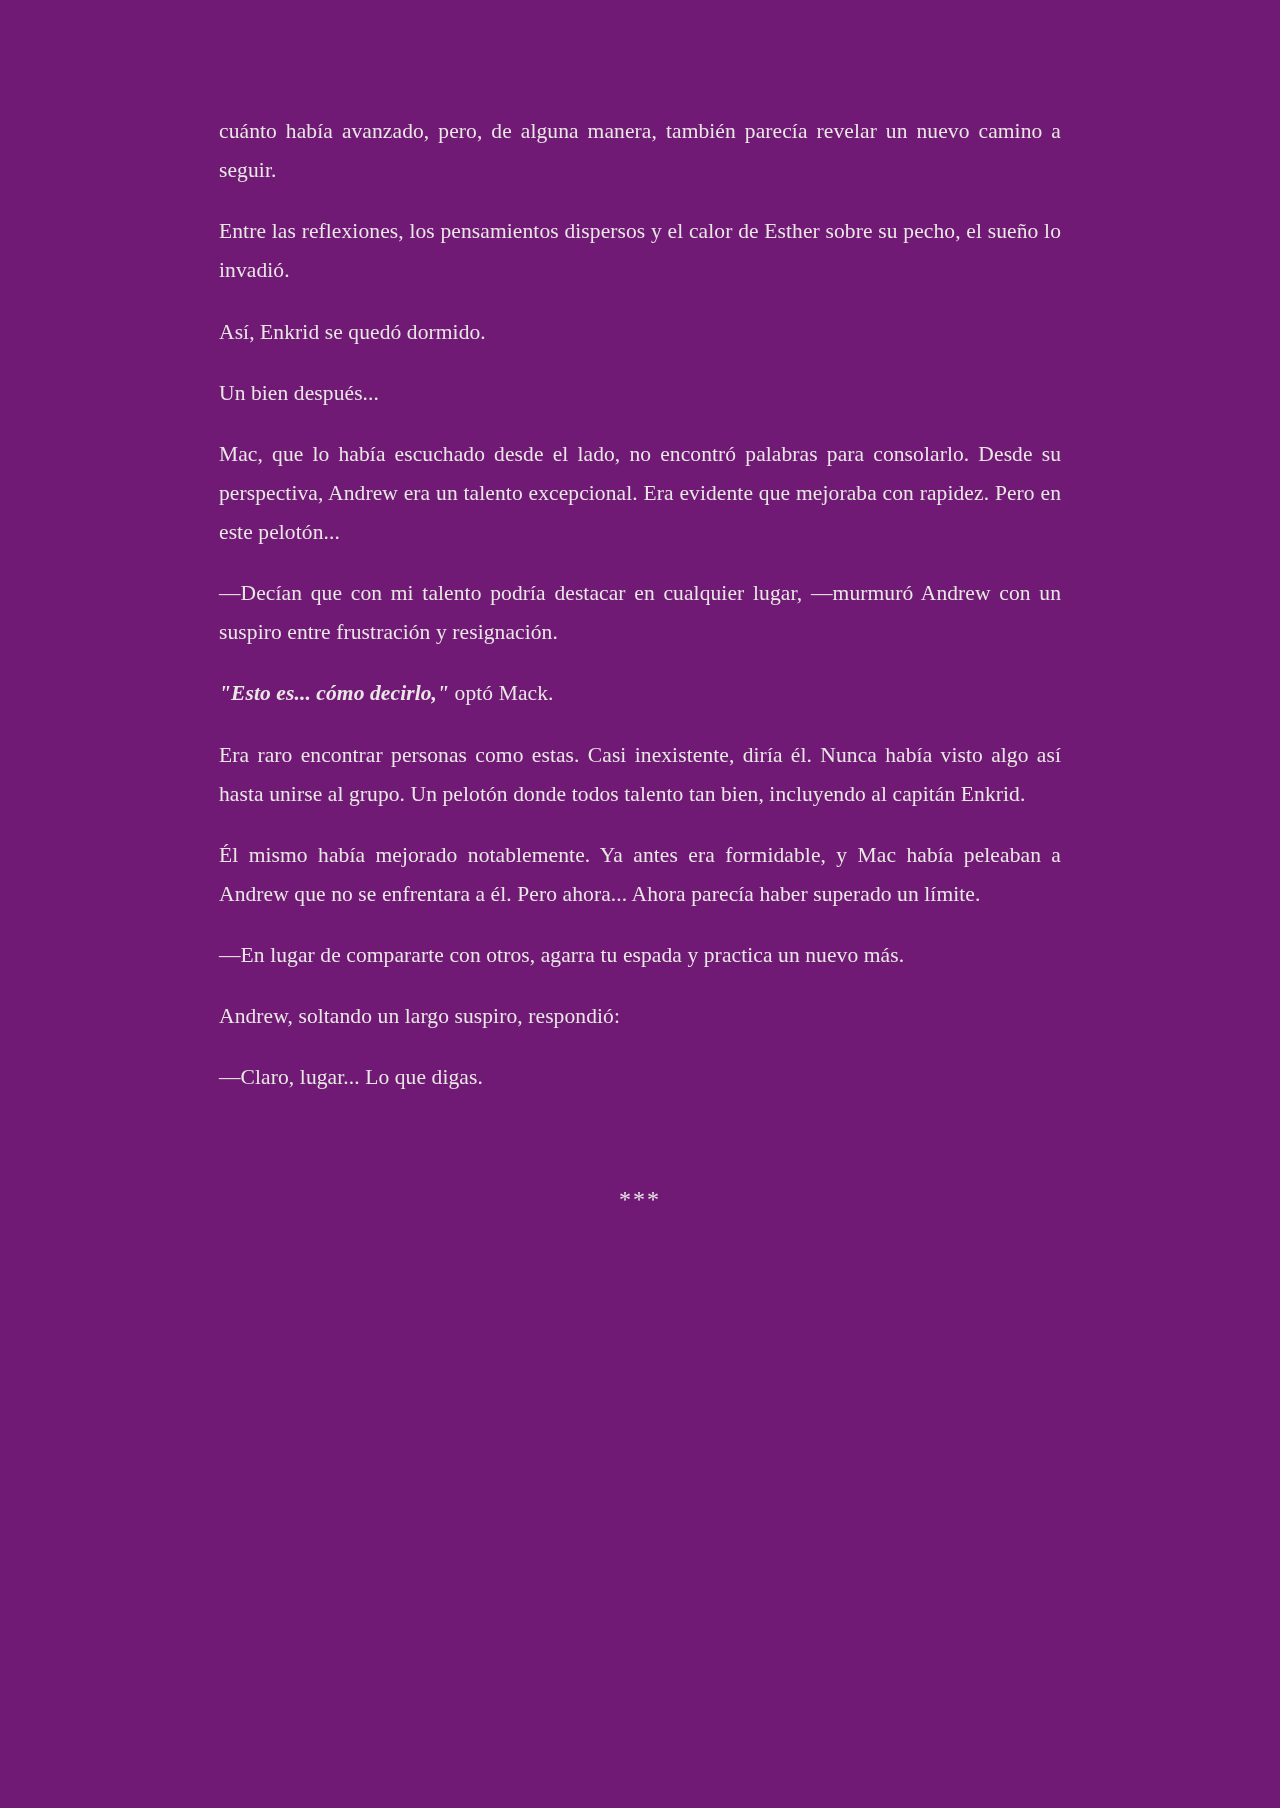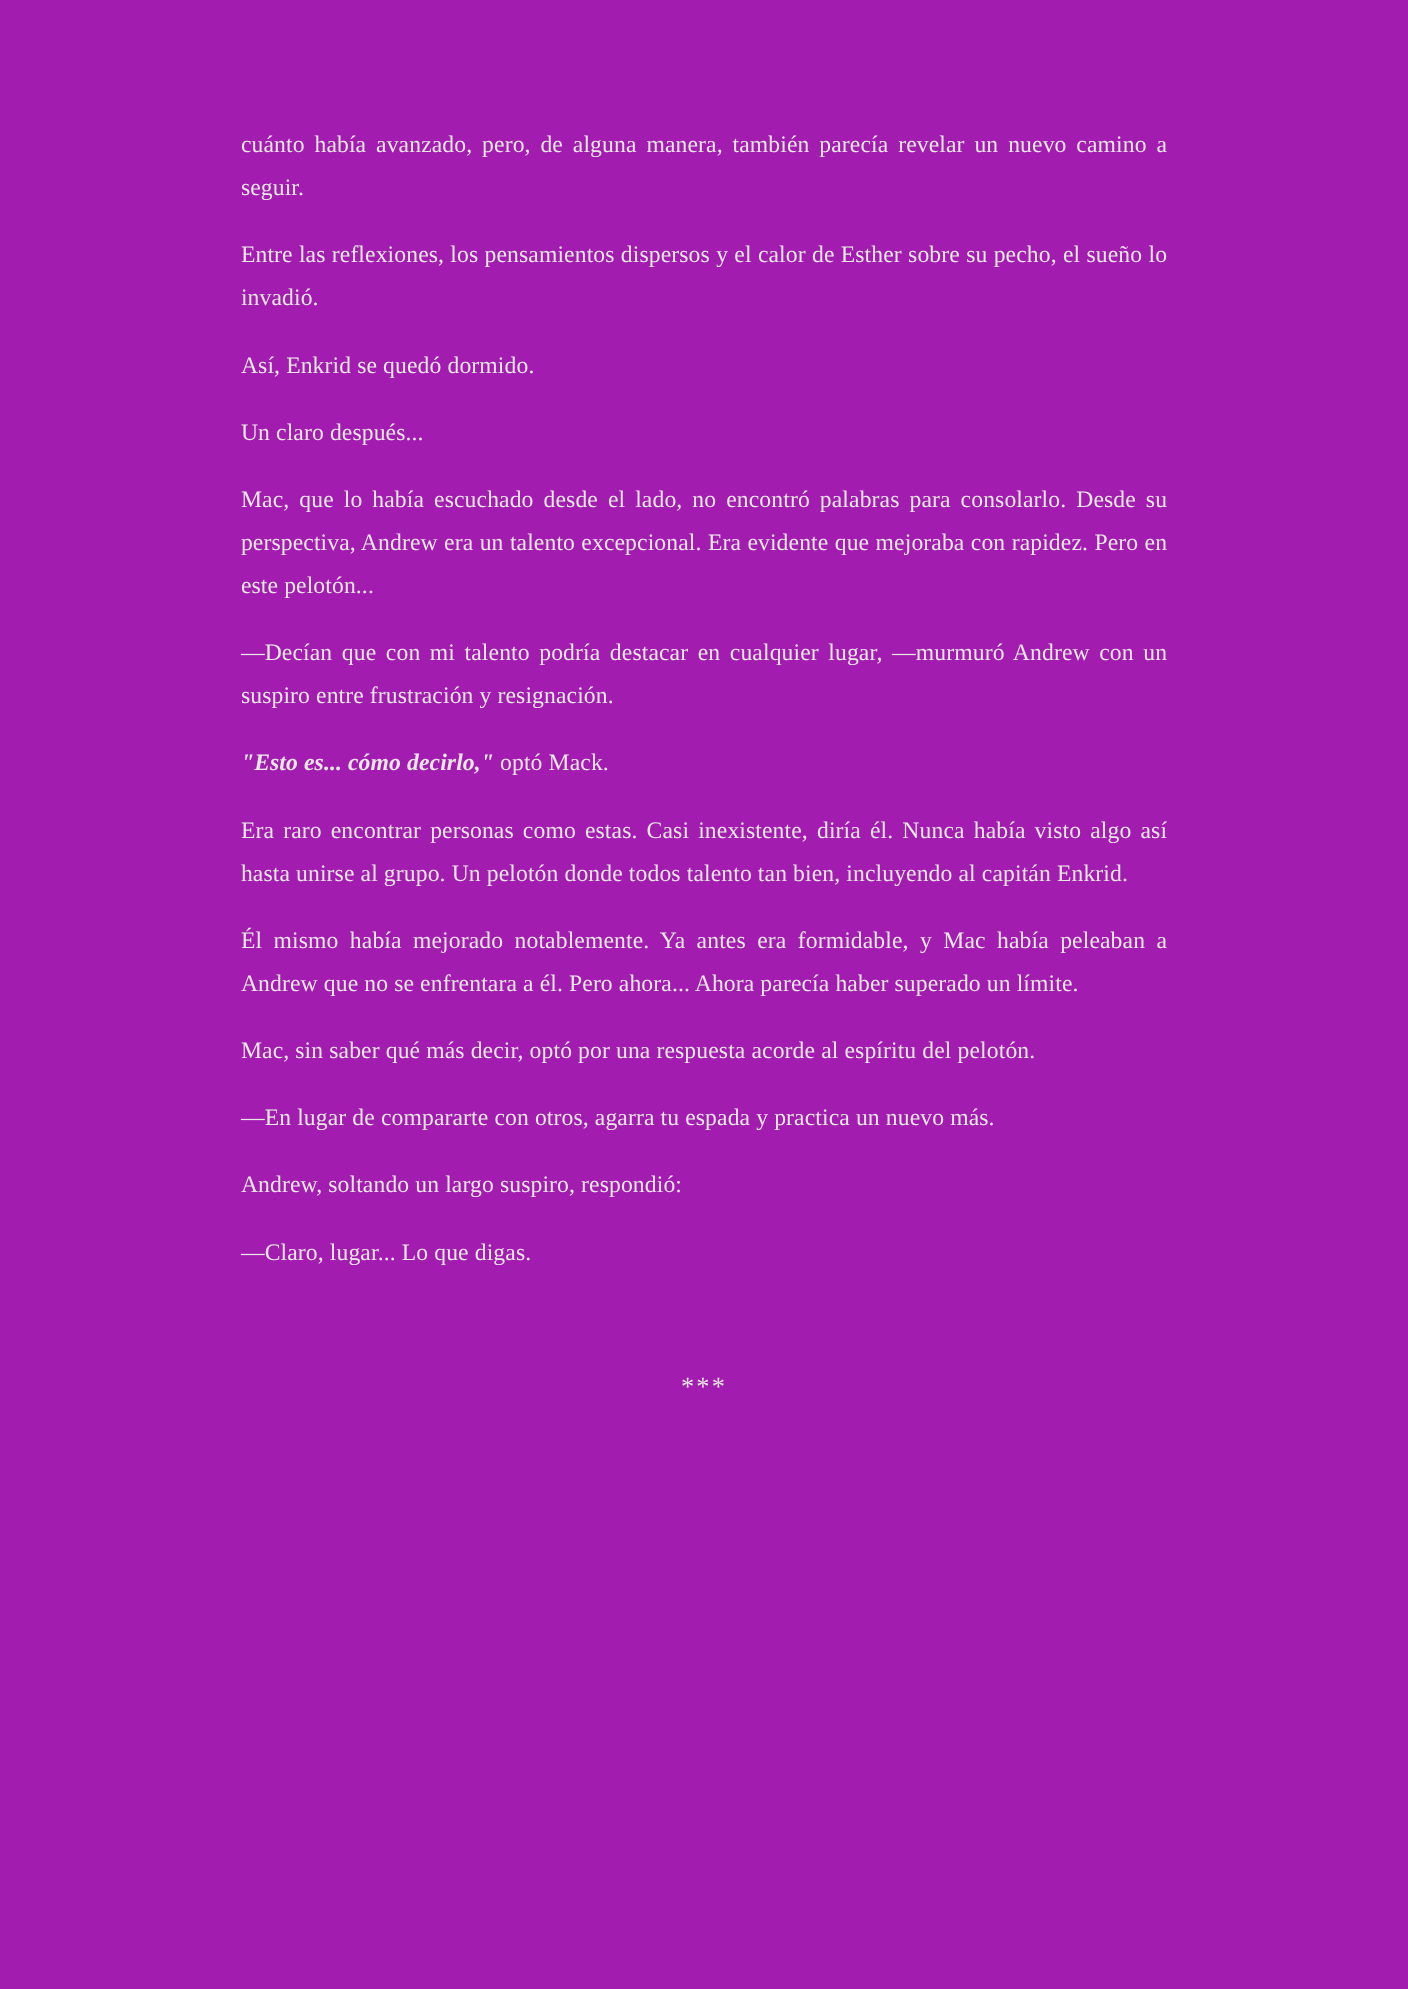--- a/index.html
+++ b/index.html
@@ -13,21 +13,21 @@
     background: #272727;
     font-family: "Liberation Serif", "DejaVu Serif", serif;
     color: #e8e6e3;
     -webkit-font-smoothing: antialiased;
   }
   .page {
     width: 1280px;
     min-height: 1808px;
     box-sizing: border-box;
     padding: 112px 0 90px 0;
-    background: #a21caf;
+    background: #701a75;
   }
   .content {
     width: 842px;
     margin: 0 auto;
     padding-left: 0;
   }
   p.para {
     margin: 0 0 22px 0;
     font-size: 21.5px;
     line-height: 1.82;
@@ -55,29 +55,28 @@
 </style>
 </head>
 <body>
 
 <div class="page">
   <div class="content">
 
     <p class="para">cuánto había avanzado, pero, de alguna manera, también parecía revelar un nuevo camino a seguir.</p>
     <p class="para">Entre las reflexiones, los pensamientos dispersos y el calor de Esther sobre su pecho, el sueño lo invadió.</p>
     <p class="para">Así, Enkrid se quedó dormido.</p>
-    <p class="para">Un claro después...</p>
+    <p class="para">Un bien después...</p>
     <p class="para">Mac, que lo había escuchado desde el lado, no encontró palabras para consolarlo. Desde su perspectiva, Andrew era un talento excepcional. Era evidente que mejoraba con rapidez. Pero en este pelotón...</p>
     <p class="para">—Decían que con mi talento podría destacar en cualquier lugar, —murmuró Andrew con un suspiro entre frustración y resignación.</p>
 
     <p class="para"><span class="thought">"Esto es... cómo decirlo,"</span><span> optó Mack.</span></p>
 
     <p class="para">Era raro encontrar personas como estas. Casi inexistente, diría él. Nunca había visto algo así hasta unirse al grupo. Un pelotón donde todos talento tan bien, incluyendo al capitán Enkrid.</p>
     <p class="para">Él mismo había mejorado notablemente. Ya antes era formidable, y Mac había peleaban a Andrew que no se enfrentara a él. Pero ahora... Ahora parecía haber superado un límite.</p>
-    <p class="para">Mac, sin saber qué más decir, optó por una respuesta acorde al espíritu del pelotón.</p>
     <p class="para">—En lugar de compararte con otros, agarra tu espada y practica un nuevo más.</p>
     <p class="para">Andrew, soltando un largo suspiro, respondió:</p>
     <p class="para">—Claro, lugar... Lo que digas.</p>
 
     <div class="scene-break">***</div>
 
   </div>
 </div>
 
 </body></html>

